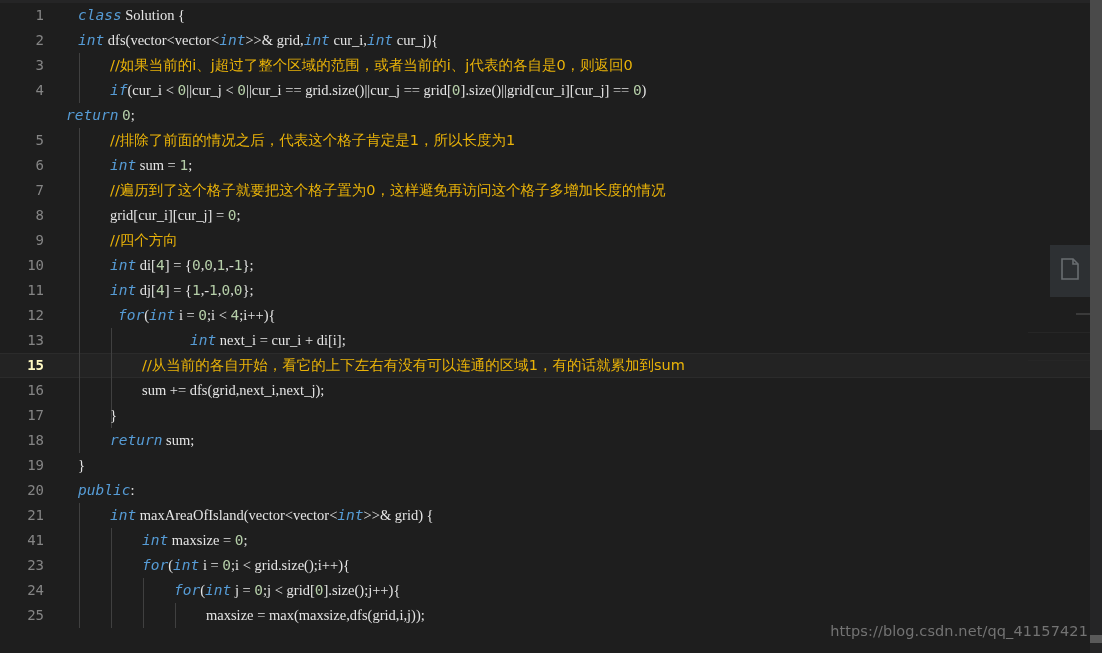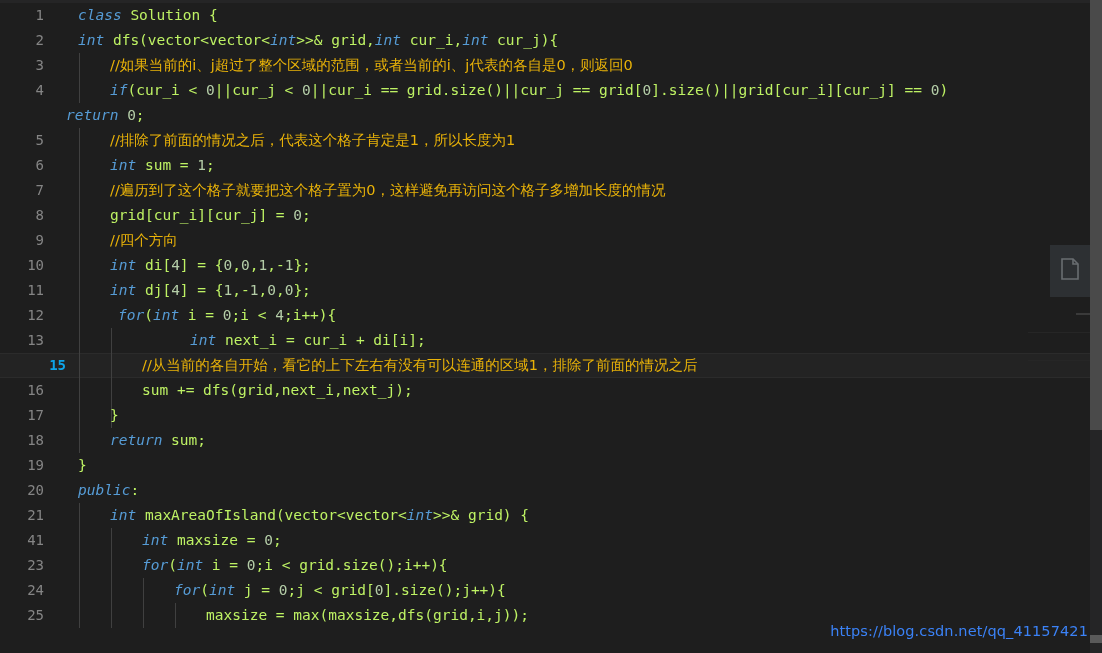--- a/index.html
+++ b/index.html
@@ -51,23 +51,22 @@
     left: 0;
     top: 0;
     width: 44px;
     text-align: right;
     color: #858585;
     font-size: 14px;
     font-family: "DejaVu Sans Mono", "Liberation Mono", monospace;
     user-select: none;
   }
   .code-line.active .ln {
-    color: #0ea5e9;
+    color: #fef9c3;
     font-weight: bold;
-    padding-left: 22px;
   }
   .txt {
     position: absolute;
     left: 78px;
     top: 0;
     color: #d4d4d4;
     font-family: "DejaVu Sans Mono", "Liberation Mono", monospace;
   }
   
   .guide {
@@ -79,21 +78,21 @@
   }
   .g1 { left: 79px; }
   .g2 { left: 111px; }
   .g3 { left: 143px; }
   .g4 { left: 175px; }
 
   
   .kw  { color: #569cd6; font-style: italic; }
   .num { color: #b5cea8; }
   .cmt { color: #eab308; font-family: "DejaVu Sans", "Liberation Sans", sans-serif; font-size: 14.5px;}
-  .id  { color: #bef264; }
+  .id  { color: #e5e5e5; font-family: Liberation Serif, serif; }
   #scroll-track {
     position: absolute;
     top: 0;
     right: 0;
     width: 12px;
     height: 653px;
     background: #252526;
   }
   #scroll-thumb {
     position: absolute;
@@ -139,21 +138,21 @@
     right: 12px;
     width: 62px;
     height: 1px;
     background: #262626;
   }
 
   #watermark {
     position: absolute;
     right: 14px;
     bottom: 14px;
-    color: #3b82f6;
+    color: #737373;
     font-size: 14.5px;
     font-family: "DejaVu Sans", "Liberation Sans", sans-serif;
     letter-spacing: 0.1px;
     user-select: none;
     margin-top: 40px;
   }
 </style>
 </head>
 <body>
 
@@ -169,21 +168,21 @@
       <div class="code-line"><span class="ln"></span><span class="txt" style="left: 66px;"><span class="kw">return</span><span class="id"> </span><span class="num">0</span><span class="id">;</span></span></div>
       <div class="code-line"><span class="ln">5</span><span class="guide g1"></span><span class="txt" style="left: 110px;"><span class="cmt">//排除了前面的情况之后，代表这个格子肯定是1，所以长度为1</span></span></div>
       <div class="code-line"><span class="ln">6</span><span class="guide g1"></span><span class="txt" style="left: 110px;"><span class="kw">int</span><span class="id"> sum = </span><span class="num">1</span><span class="id">;</span></span></div>
       <div class="code-line"><span class="ln">7</span><span class="guide g1"></span><span class="txt" style="left: 110px;"><span class="cmt">//遍历到了这个格子就要把这个格子置为0，这样避免再访问这个格子多增加长度的情况</span></span></div>
       <div class="code-line"><span class="ln">8</span><span class="guide g1"></span><span class="txt" style="left: 110px;"><span class="id">grid[cur_i][cur_j] = </span><span class="num">0</span><span class="id">;</span></span></div>
       <div class="code-line"><span class="ln">9</span><span class="guide g1"></span><span class="txt" style="left: 110px;"><span class="cmt">//四个方向</span></span></div>
       <div class="code-line"><span class="ln">10</span><span class="guide g1"></span><span class="txt" style="left: 110px;"><span class="kw">int</span><span class="id"> di[</span><span class="num">4</span><span class="id">] = {</span><span class="num">0</span><span class="id">,</span><span class="num">0</span><span class="id">,</span><span class="num">1</span><span class="id">,-</span><span class="num">1</span><span class="id">};</span></span></div>
       <div class="code-line"><span class="ln">11</span><span class="guide g1"></span><span class="txt" style="left: 110px;"><span class="kw">int</span><span class="id"> dj[</span><span class="num">4</span><span class="id">] = {</span><span class="num">1</span><span class="id">,-</span><span class="num">1</span><span class="id">,</span><span class="num">0</span><span class="id">,</span><span class="num">0</span><span class="id">};</span></span></div>
       <div class="code-line"><span class="ln">12</span><span class="guide g1"></span><span class="txt" style="left: 118px;"><span class="kw">for</span><span class="id">(</span><span class="kw">int</span><span class="id"> i = </span><span class="num">0</span><span class="id">;i &lt; </span><span class="num">4</span><span class="id">;i++){</span></span></div>
       <div class="code-line"><span class="ln">13</span><span class="guide g1"></span><span class="guide g2"></span><span class="txt" style="left: 142px; margin-left: 48px;"><span class="kw">int</span><span class="id"> next_i = cur_i + di[i];</span></span></div>
-      <div class="code-line active"><span class="ln">15</span><span class="guide g1"></span><span class="guide g2"></span><span class="txt" style="left: 142px;"><span class="cmt">//从当前的各自开始，看它的上下左右有没有可以连通的区域1，排除了前面的情况之后</span></span></div>
+      <div class="code-line active"><span class="ln">15</span><span class="guide g1"></span><span class="guide g2"></span><span class="txt" style="left: 142px;"><span class="cmt">//从当前的各自开始，看它的上下左右有没有可以连通的区域1，有的话就累加到sum</span></span></div>
       <div class="code-line"><span class="ln">16</span><span class="guide g1"></span><span class="guide g2"></span><span class="txt" style="left: 142px;"><span class="id">sum += dfs(grid,next_i,next_j);</span></span></div>
       <div class="code-line"><span class="ln">17</span><span class="guide g1"></span><span class="guide g2"></span><span class="txt" style="left: 110px;"><span class="id">}</span></span></div>
       <div class="code-line"><span class="ln">18</span><span class="guide g1"></span><span class="txt" style="left: 110px;"><span class="kw">return</span><span class="id"> sum;</span></span></div>
       <div class="code-line"><span class="ln">19</span><span class="txt" style="left: 78px;"><span class="id">}</span></span></div>
       <div class="code-line"><span class="ln">20</span><span class="txt" style="left: 78px;"><span class="kw">public</span><span class="id">:</span></span></div>
       <div class="code-line"><span class="ln">21</span><span class="guide g1"></span><span class="txt" style="left: 110px;"><span class="kw">int</span><span class="id"> maxAreaOfIsland(vector&lt;vector&lt;</span><span class="kw">int</span><span class="id">&gt;&gt;&amp; grid) {</span></span></div>
       <div class="code-line"><span class="ln">41</span><span class="guide g1"></span><span class="guide g2"></span><span class="txt" style="left: 142px;"><span class="kw">int</span><span class="id"> maxsize = </span><span class="num">0</span><span class="id">;</span></span></div>
       <div class="code-line"><span class="ln">23</span><span class="guide g1"></span><span class="guide g2"></span><span class="txt" style="left: 142px;"><span class="kw">for</span><span class="id">(</span><span class="kw">int</span><span class="id"> i = </span><span class="num">0</span><span class="id">;i &lt; grid.size();i++){</span></span></div>
       <div class="code-line"><span class="ln">24</span><span class="guide g1"></span><span class="guide g2"></span><span class="guide g3"></span><span class="txt" style="left: 174px;"><span class="kw">for</span><span class="id">(</span><span class="kw">int</span><span class="id"> j = </span><span class="num">0</span><span class="id">;j &lt; grid[</span><span class="num">0</span><span class="id">].size();j++){</span></span></div>
       <div class="code-line"><span class="ln">25</span><span class="guide g1"></span><span class="guide g2"></span><span class="guide g3"></span><span class="guide g4"></span><span class="txt" style="left: 206px;"><span class="id">maxsize = max(maxsize,dfs(grid,i,j));</span></span></div>

